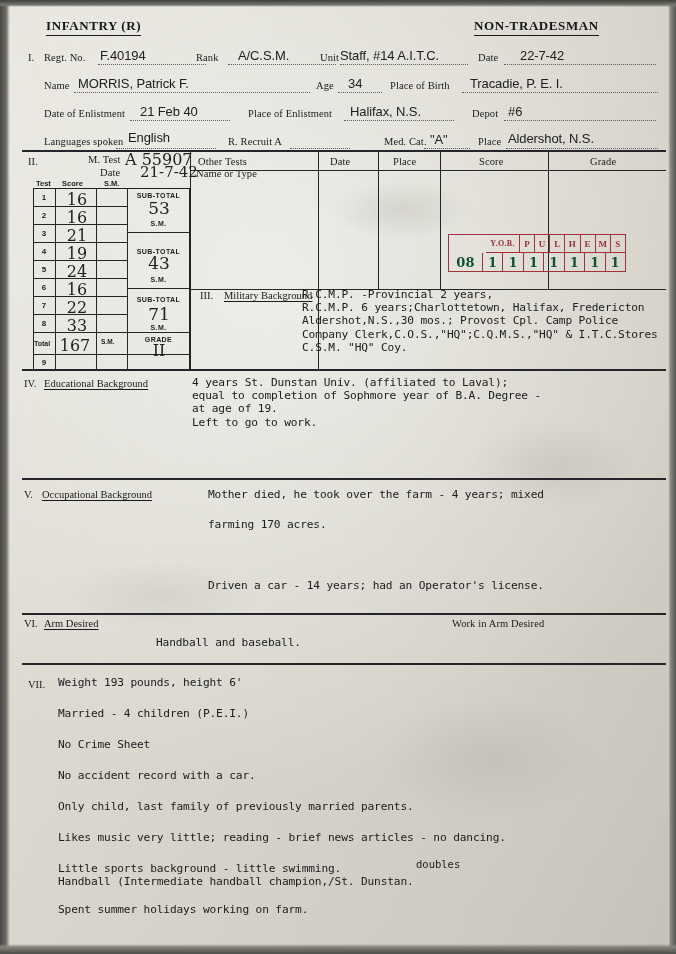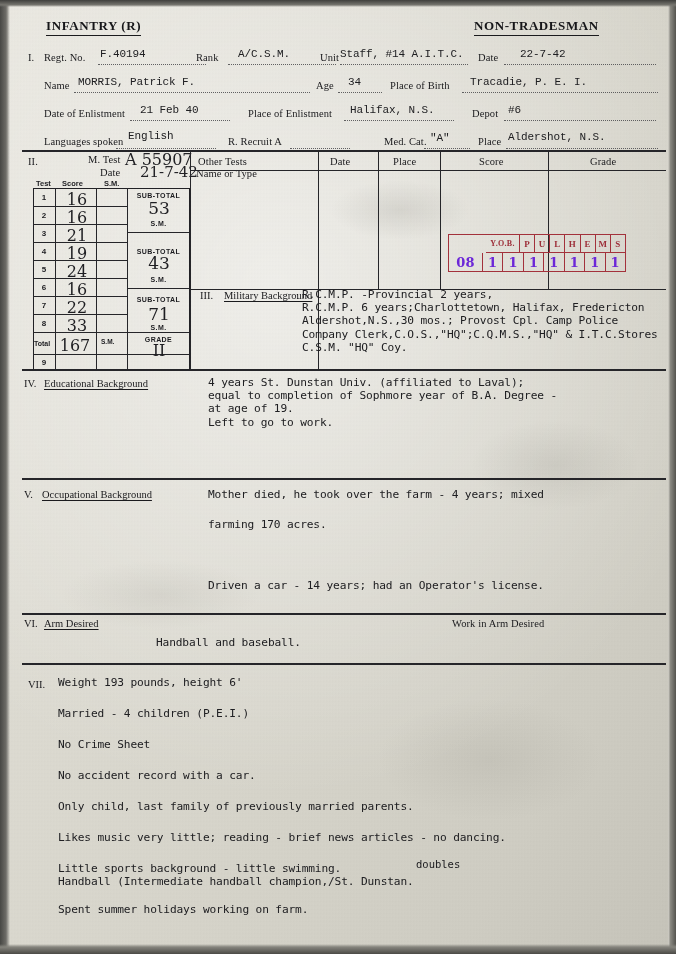--- a/index.html
+++ b/index.html
@@ -54,22 +54,22 @@
   .abs { position: absolute; }
   .printed {            
     font-family: "Liberation Serif", serif;
     font-size: 10.5px;
     color: #1b1b1e;
     letter-spacing: .1px;
     white-space: pre;
   }
   .u { text-decoration: underline; text-underline-offset: 2px; }
   .typed {              
-    font-family: Liberation Mono, monospace;
-    font-size: 11px;
+    font-family: Liberation Sans, sans-serif;
+    font-size: 13px;
     color: #202023;
     white-space: pre;
     letter-spacing: -0.1px;
   }
   .hand {               
     font-family: "DejaVu Serif", serif;
     font-size: 15px;
     color: #232327;
     white-space: pre;
   }
@@ -160,21 +160,21 @@
     font-family: "Liberation Serif", serif;
     font-size: 9px; font-weight: bold;
     color: #9e2f39;
     letter-spacing: .3px;
   }
   .pul-cell:last-child { border-right: none; }
   .pul-row.top .pul-cell { border-bottom: 1.2px solid #a4323c; }
   .pul-mark {
     font-family: "DejaVu Serif", serif;
     font-size: 13px;
-    color: #6d28d9;
+    color: #14532d;
   }
   .pul-yob { font-size: 8px; }
 
   
   .block {
     position: absolute;
     font-family: "DejaVu Sans Mono", monospace;
     font-size: 11.2px;
     line-height: 13.2px;
     color: #202023;
@@ -401,21 +401,21 @@
 R.C.M.P. 6 years;Charlottetown, Halifax, Fredericton
 Aldershot,N.S.,30 mos.; Provost Cpl. Camp Police
 Company Clerk,C.O.S.,"HQ";C.Q.M.S.,"HQ" &amp; I.T.C.Stores
 C.S.M. "HQ" Coy.</div>
   <div class="abs printed" style="left:296px;top:290px;">:</div>
 
   <div class="rule thick" style="left:22px;top:369px;width:644px;"></div>
 
   <div class="seclabel" style="left:24px;top:378px;">IV.</div>
   <div class="seclabel u" style="left:44px;top:378px;">Educational Background</div>
-  <div class="block" style="left:208px;top:376px;">4 years St. Dunstan Univ. (affiliated to Laval);
+  <div class="block" style="left:192px;top:376px;">4 years St. Dunstan Univ. (affiliated to Laval);
 equal to completion of Sophmore year of B.A. Degree -
 at age of 19.
 Left to go to work.</div>
 
   <div class="rule thick" style="left:22px;top:478px;width:644px;"></div>
 
   <div class="seclabel" style="left:24px;top:489px;">V.</div>
   <div class="seclabel u" style="left:42px;top:489px;">Occupational Background</div>
   <div class="block" style="left:208px;top:488px;">Mother died, he took over the farm - 4 years; mixed</div>
   <div class="block" style="left:208px;top:518px;">farming 170 acres.</div>

